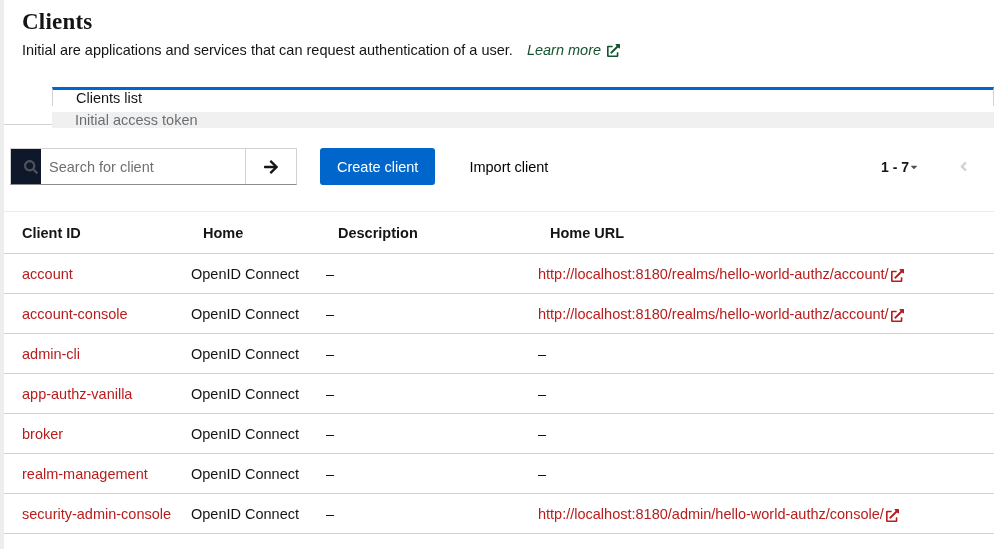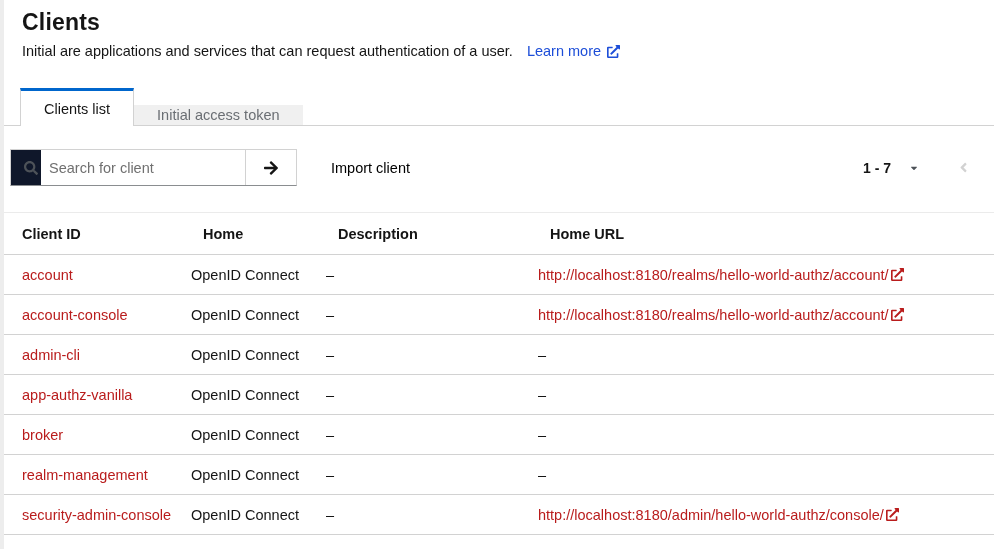--- a/index.html
+++ b/index.html
@@ -6,56 +6,56 @@
   html, body { margin: 0; padding: 0; }
   body {
     width: 994px; height: 549px; overflow: hidden; position: relative;
     background: #ffffff; color: #151515;
     font-family: "Liberation Sans", sans-serif;
   }
   .left-strip { position: absolute; left: 0; top: 0; width: 4px; height: 549px; background: #ededed; z-index: 5; }
 
   
   header { padding: 9px 24px 0 22px; }
-  h1 { margin: 0; font-size: 23px; font-weight: 600; letter-spacing: .2px; }
+  h1 { margin: 0; font-size: 23px; font-weight: 600; letter-spacing: .2px; font-family: Liberation Serif, serif; }
   .subtitle-row { margin-top: 7px; font-size: 14.5px; display: flex; align-items: center; }
-  .learn-more { margin-left: 14px; color: #1d4ed8; text-decoration: none; display: inline-flex; align-items: center; gap: 6px; cursor: pointer; }
+  .learn-more { margin-left: 14px; color: #14532d; text-decoration: none; display: inline-flex; align-items: center; gap: 6px; cursor: pointer; font-style: italic; }
   .icon-13 { width: 13px; height: 13px; fill: currentColor; }
   .icon-14 { width: 14px; height: 14px; fill: currentColor; }
   .icon-16 { width: 16px; height: 16px; fill: currentColor; }
 
   
-  .tabs { display: flex; align-items: stretch; margin-top: 29px; padding-left: 20px; height: 38px; border-bottom: 1px solid #d2d2d2; }
+  .tabs { display: flex; align-items: stretch; margin-top: 29px; padding-left: 52px; height: 38px; border-bottom: 1px solid #d2d2d2; flex-direction: column; }
   .tab { font-size: 14.5px; display: flex; align-items: center; padding: 0 23px; cursor: pointer; white-space: nowrap; }
   .tab.active { background: #fff; border: 1px solid #d2d2d2; border-top: 3px solid #0066cc; border-bottom: 0; margin-bottom: -1px; color: #151515; }
-  .tab.inactive { background: #f0f0f0; color: #6a6e73; margin-top: 17px; }
+  .tab.inactive { background: #f0f0f0; color: #6a6e73; margin-top: 7px; }
 
   
   .toolbar { display: flex; align-items: center; margin-top: 23px; padding: 0 26px 0 10px; height: 37px; }
   .search-group { display: flex; align-items: stretch; width: 287px; height: 37px; background: #0f172a;
     border: 1px solid #d2d2d2; border-bottom-color: #8a8d90; }
   .search-icon { display: flex; align-items: center; padding: 0 3px 0 13px; color: #4d5258; }
   .search-group input { flex: 1; min-width: 0; border: 0; outline: none; padding: 0 8px; font: inherit; font-size: 14.5px; color: #151515; }
   .search-group input::placeholder { color: #707070; opacity: 1; }
   .search-submit { width: 51px; background: #fff; border: 0; border-left: 1px solid #d2d2d2; display: flex; align-items: center; justify-content: center; cursor: pointer; color: #151515; padding: 0; }
   .create-btn { margin-left: 23px; height: 37px; padding: 0 17px; background: #0066cc; color: #fff; border: 0; border-radius: 3px; font: inherit; font-size: 14.5px; cursor: pointer; white-space: nowrap; }
   .import-link { margin-left: 34px; font-size: 14.5px; color: #000000; text-decoration: none; cursor: pointer; white-space: nowrap; }
   .pagination { margin-left: auto; display: flex; align-items: center; }
-  .pagination-toggle { display: flex; align-items: center; gap: 18px; background: none; border: 0; padding: 0; font: inherit; font-size: 14px; font-weight: 700; color: #151515; cursor: pointer; }
+  .pagination-toggle { display: flex; align-items: center; gap: 0; background: none; border: 0; padding: 0; font: inherit; font-size: 14px; font-weight: 700; color: #151515; cursor: pointer; }
   .caret-icon { width: 10px; height: 10px; fill: #4d5258; }
   .page-prev { margin-left: 40px; background: none; border: 0; padding: 0; color: #d2d2d2; display: flex; align-items: center; cursor: default; }
   .chevron-icon { width: 9px; height: 15px; fill: currentColor; }
 
   
   table { width: 100%; border-collapse: collapse; margin-top: 26px; font-size: 14.5px; table-layout: fixed; }
   thead th { text-align: left; font-weight: 700; padding: 12px; height: 42px; border-top: 1px solid #ebebeb; border-bottom: 1px solid #d2d2d2; color: #151515; }
   th:first-child, td:first-child { padding-left: 22px; }
   tbody td { height: 40px; padding: 0; border-bottom: 1px solid #d2d2d2; vertical-align: middle; }
   .table-link { color: #b91c1c; text-decoration: none; cursor: pointer; }
-  .url-link { display: inline-flex; align-items: center; gap: 2px; }
+  .url-link { display: inline-flex; align-items: flex-end; gap: 2px; }
   .url-link .icon-13 { flex: 0 0 auto; }
 </style>
 </head>
 <body>
 
 <div class="left-strip"></div>
 
 <header>
   <h1>Clients</h1>
   <div class="subtitle-row">
@@ -85,20 +85,21 @@
           <path d="M505 442.7L405.3 343c-4.5-4.5-10.6-7-17-7H372c27.6-35.3 44-79.7 44-128C416 93.1 322.9 0 208 0S0 93.1 0 208s93.1 208 208 208c48.3 0 92.7-16.4 128-44v16.3c0 6.4 2.5 12.5 7 17l99.7 99.7c9.4 9.4 24.6 9.4 33.9 0l28.3-28.3c9.4-9.4 9.4-24.6.1-34zM208 336c-70.7 0-128-57.2-128-128 0-70.7 57.2-128 128-128 70.7 0 128 57.2 128 128 0 70.7-57.2 128-128 128z"></path>
         </svg>
     </span>
     <input type="text" placeholder="Search for client" style="">
     <button class="search-submit">
       <svg class="icon-16" viewBox="0 0 448 512" aria-hidden="true" fill="currentColor">
           <path d="M190.5 66.9l22.2-22.2c9.4-9.4 24.6-9.4 33.9 0L441 239c9.4 9.4 9.4 24.6 0 33.9L246.6 467.3c-9.4 9.4-24.6 9.4-33.9 0l-22.2-22.2c-9.5-9.5-9.3-25 .4-34.3L311.4 296H24c-13.3 0-24-10.7-24-24v-32c0-13.3 10.7-24 24-24h287.4L190.9 101.2c-9.8-9.3-10-24.8-.4-34.3z"></path>
         </svg>
     </button>
   </div>
+  <button class="create-btn">Create client</button>
   <a class="import-link" href="#">Import client</a>
   <div class="pagination">
     <button class="pagination-toggle">
       <span>1 - 7</span>
       <svg class="caret-icon" viewBox="0 0 320 512" aria-hidden="true">
           <path d="M31.3 192h257.3c17.8 0 26.7 21.5 14.1 34.1L174.1 354.8c-7.8 7.8-20.5 7.8-28.3 0L17.2 226.1C4.6 213.5 13.5 192 31.3 192z"></path>
         </svg>
     </button>
     <button class="page-prev" disabled="">
       <svg class="chevron-icon" viewBox="0 0 256 512" aria-hidden="true">

